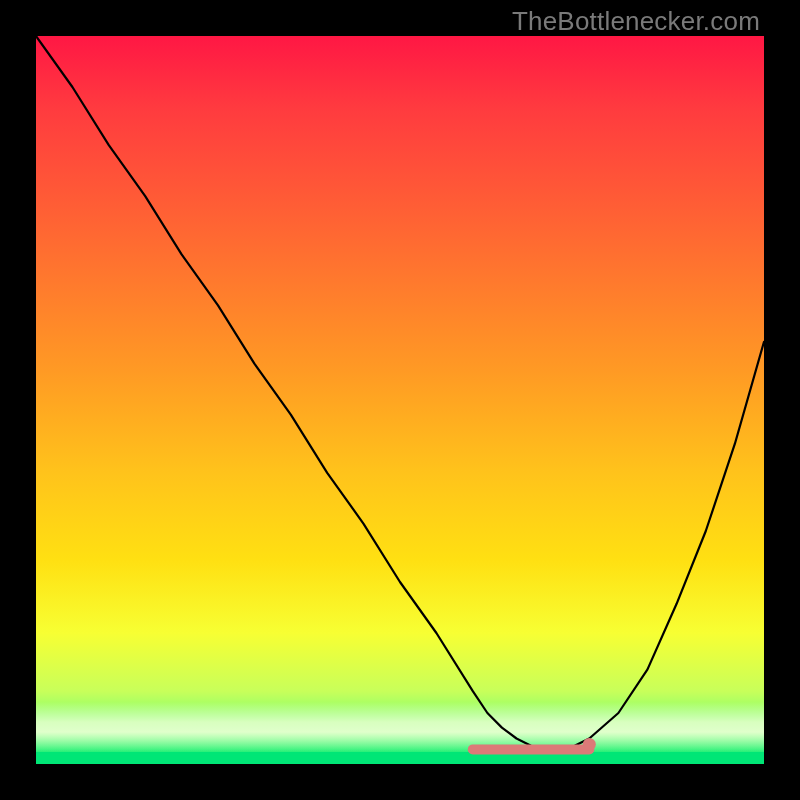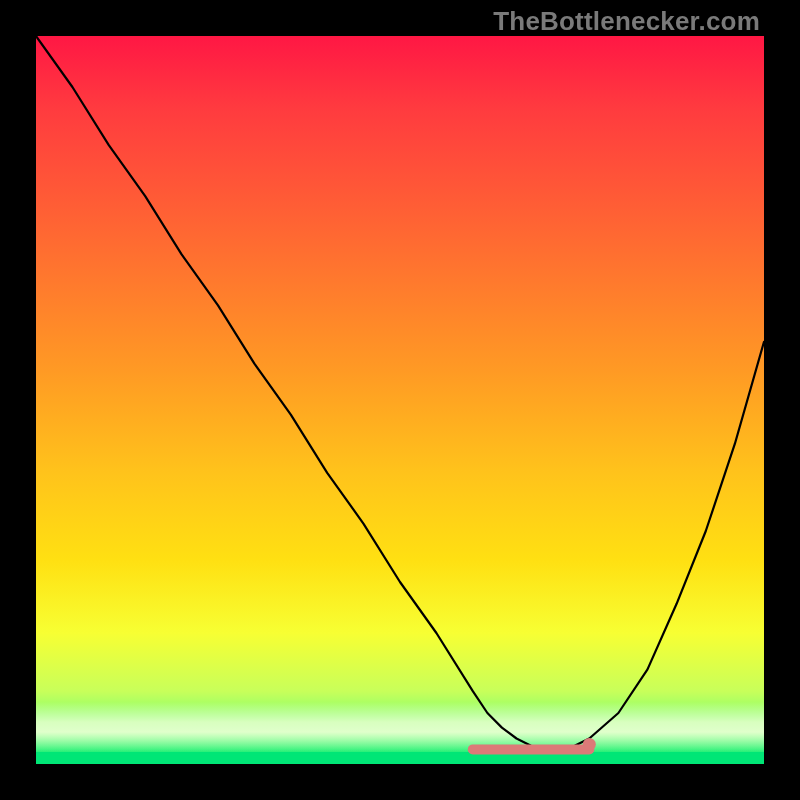--- a/index.html
+++ b/index.html
@@ -68,21 +68,21 @@
     width: 100%;
     height: 100%;
     pointer-events: none;
   }
   .watermark {
     position: absolute;
     top: 6px;
     right: 40px;
     color: #7a7a7a;
     font-size: 26px;
-    font-weight: 700;
+    font-weight: 400;
     letter-spacing: 0.2px;
     user-select: none;
   }
 </style>
 </head>
 <body>
 
 <div class="frame">
 
   <div class="watermark">TheBottlenecker.com</div>

